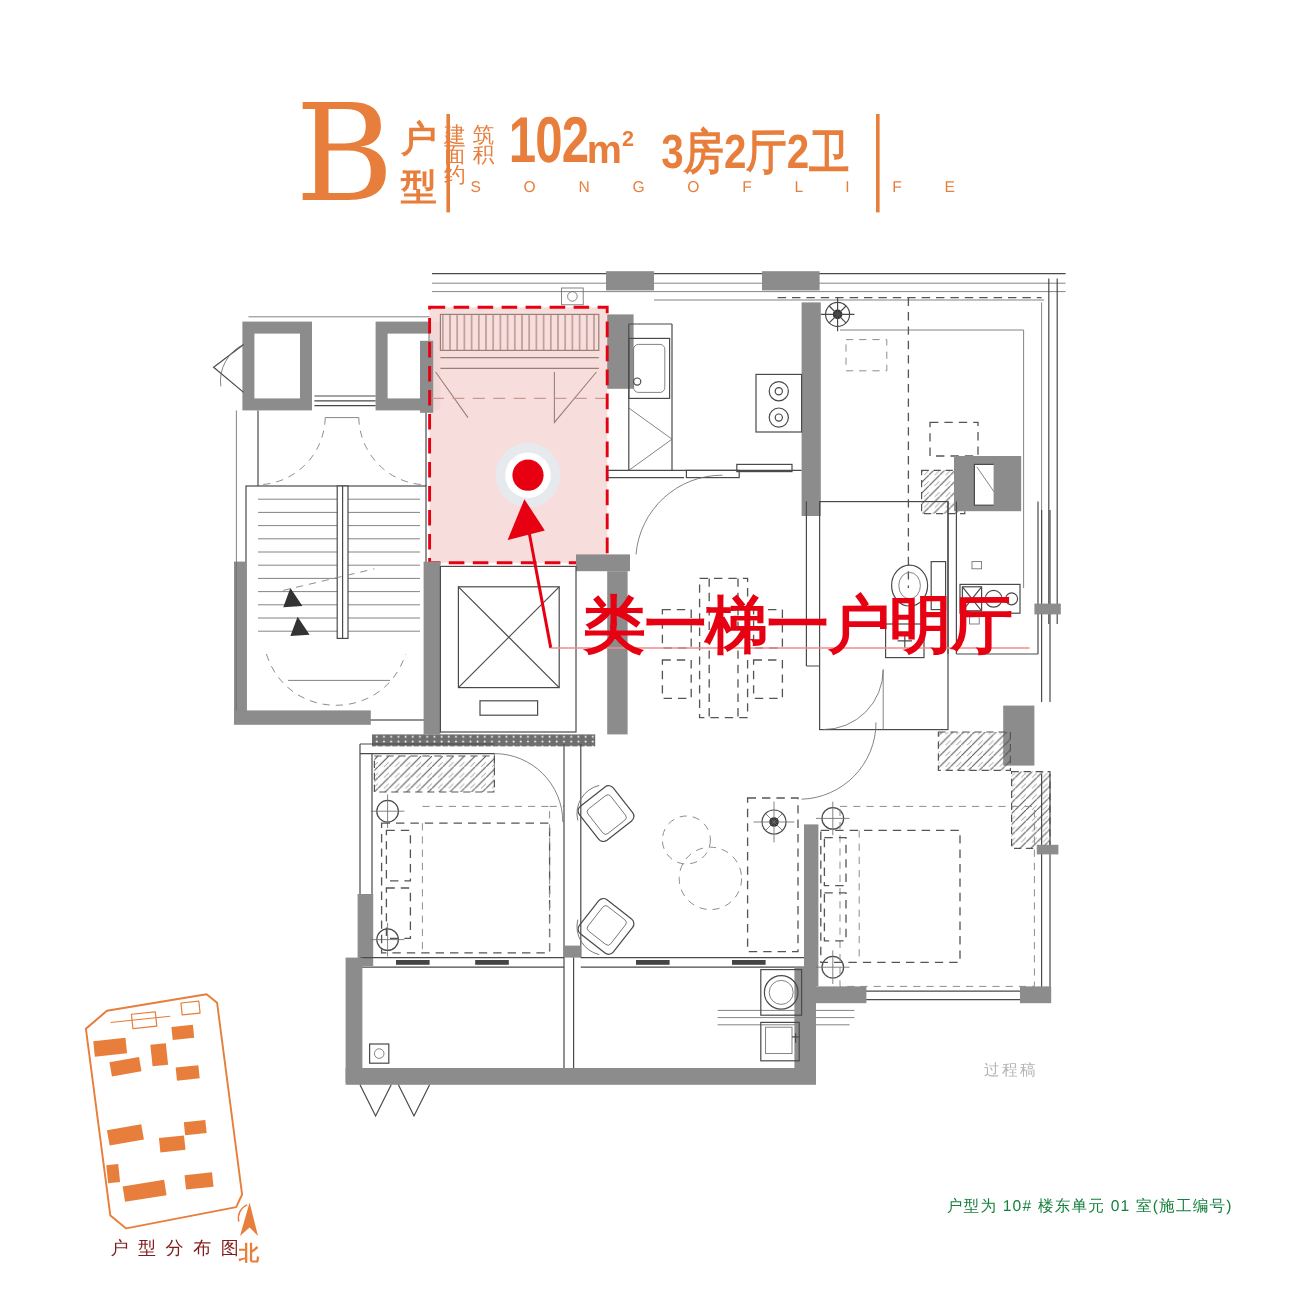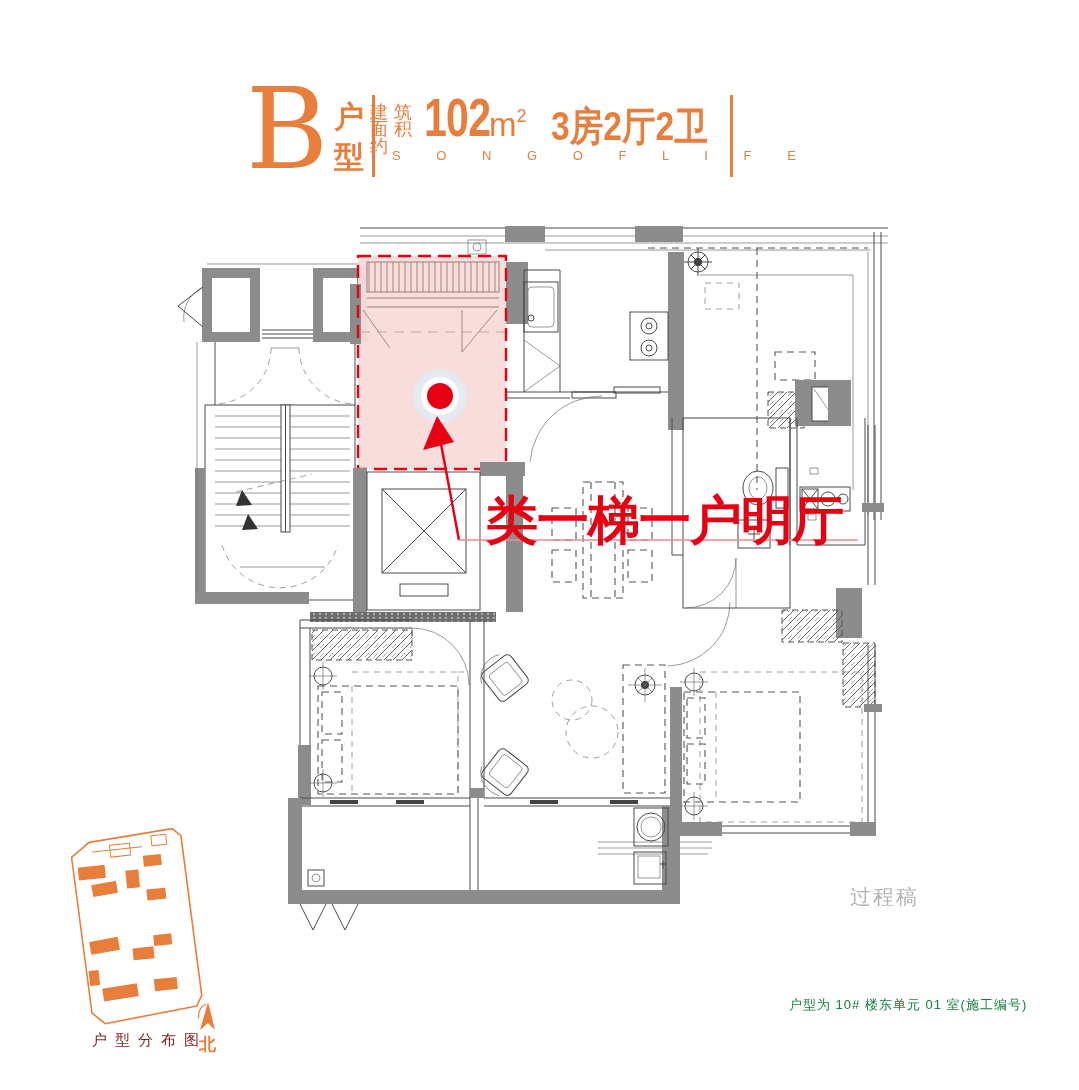--- a/index.html
+++ b/index.html
@@ -18,30 +18,30 @@
   .type-vert{left:333px;top:97px;width:32px;text-align:center;font-size:30px;line-height:40px;
              color:var(--accent);font-weight:bold;}
   .hdr-div{width:3px;height:82px;background:var(--accent);}
   .div1{left:372px;top:95px;}
   .div2{left:730px;top:95px;}
   .area-prefix{left:370px;top:104px;width:42px;color:var(--accent);font-size:18px;line-height:17px;
                text-align:justify;}
   .area-prefix div{text-align-last:justify;}
   .area-value{left:424px;top:86px;font-size:54px;font-weight:bold;color:var(--accent);
               transform:scaleX(.76);transform-origin:left top;letter-spacing:-1px;}
-  .area-unit{left:489px;top:106px;font-size:33px;font-weight:normal;color:var(--accent);}
+  .area-unit{left:489px;top:106px;font-size:33px;font-weight:bold;color:var(--accent);}
   .area-unit sup{font-size:18px;vertical-align:14px;}
   .rooms-text{left:551px;top:99px;font-size:40px;font-weight:bold;color:var(--accent);
               transform:scaleX(.84);transform-origin:left top;}
   .slogan{left:392px;top:148px;font-size:13px;letter-spacing:16px;color:var(--accent);white-space:nowrap;}
   
   .annotation{left:486px;top:486px;font-size:52px;font-weight:bold;color:var(--red);
               letter-spacing:-1px;white-space:nowrap;}
   
-  .draft{left:850px;top:883px;font-size:21px;color:#b3b3b3;letter-spacing:2px;}
+  .draft{left:820px;top:883px;font-size:13px;color:#b3b3b3;letter-spacing:2px;}
   .unit-note{left:789px;top:996px;font-size:13px;color:#15803d;letter-spacing:1px;}
   .map-caption{left:92px;top:1031px;font-size:15px;color:#7f1d1d;letter-spacing:8px;}
   .north-label{left:199px;top:1033px;font-size:17px;color:var(--accent);font-weight:bold;}
   
   .ln{stroke:#4a4a4a;stroke-width:1;fill:none;}
   .lnt{stroke:#6d6d6d;stroke-width:.7;fill:none;}
   .dash{stroke:#555;stroke-width:1.1;fill:none;stroke-dasharray:7 5;}
   .dashl{stroke:#888;stroke-width:.8;fill:none;stroke-dasharray:6 5;}
   .wall{fill:#8c8c8c;}
 </style>

